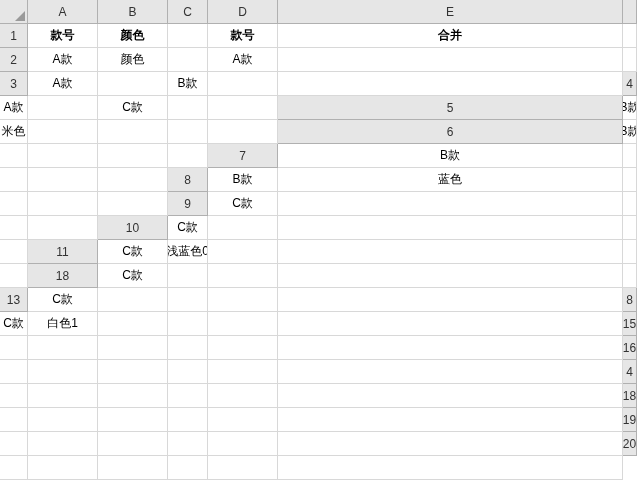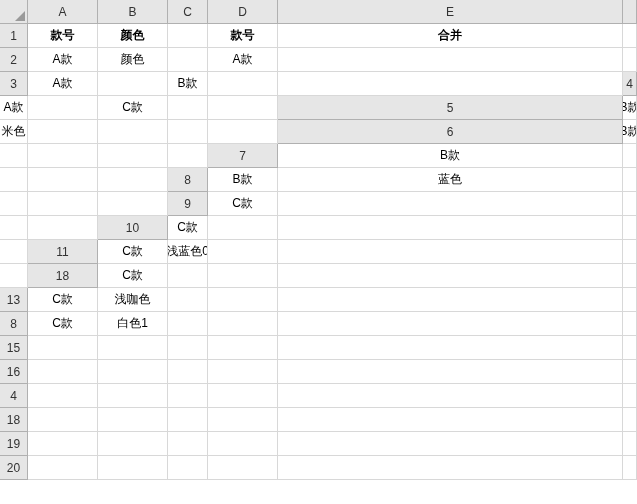--- a/index.html
+++ b/index.html
@@ -145,21 +145,20 @@
     <div class="cell"></div>
     <div class="cell"></div>
     <div class="rowhdr">18</div>
     <div class="cell">C款</div>
     <div class="cell"></div>
     <div class="cell"></div>
     <div class="cell"></div>
     <div class="cell"></div>
     <div class="rowhdr">13</div>
     <div class="cell">C款</div>
-    <div class="cell">浅咖色</div>
     <div class="cell"></div>
     <div class="cell"></div>
     <div class="cell"></div>
     <div class="cell"></div>
     <div class="rowhdr">8</div>
     <div class="cell">C款</div>
     <div class="cell">白色1</div>
     <div class="cell"></div>
     <div class="cell"></div>
     <div class="cell"></div>

